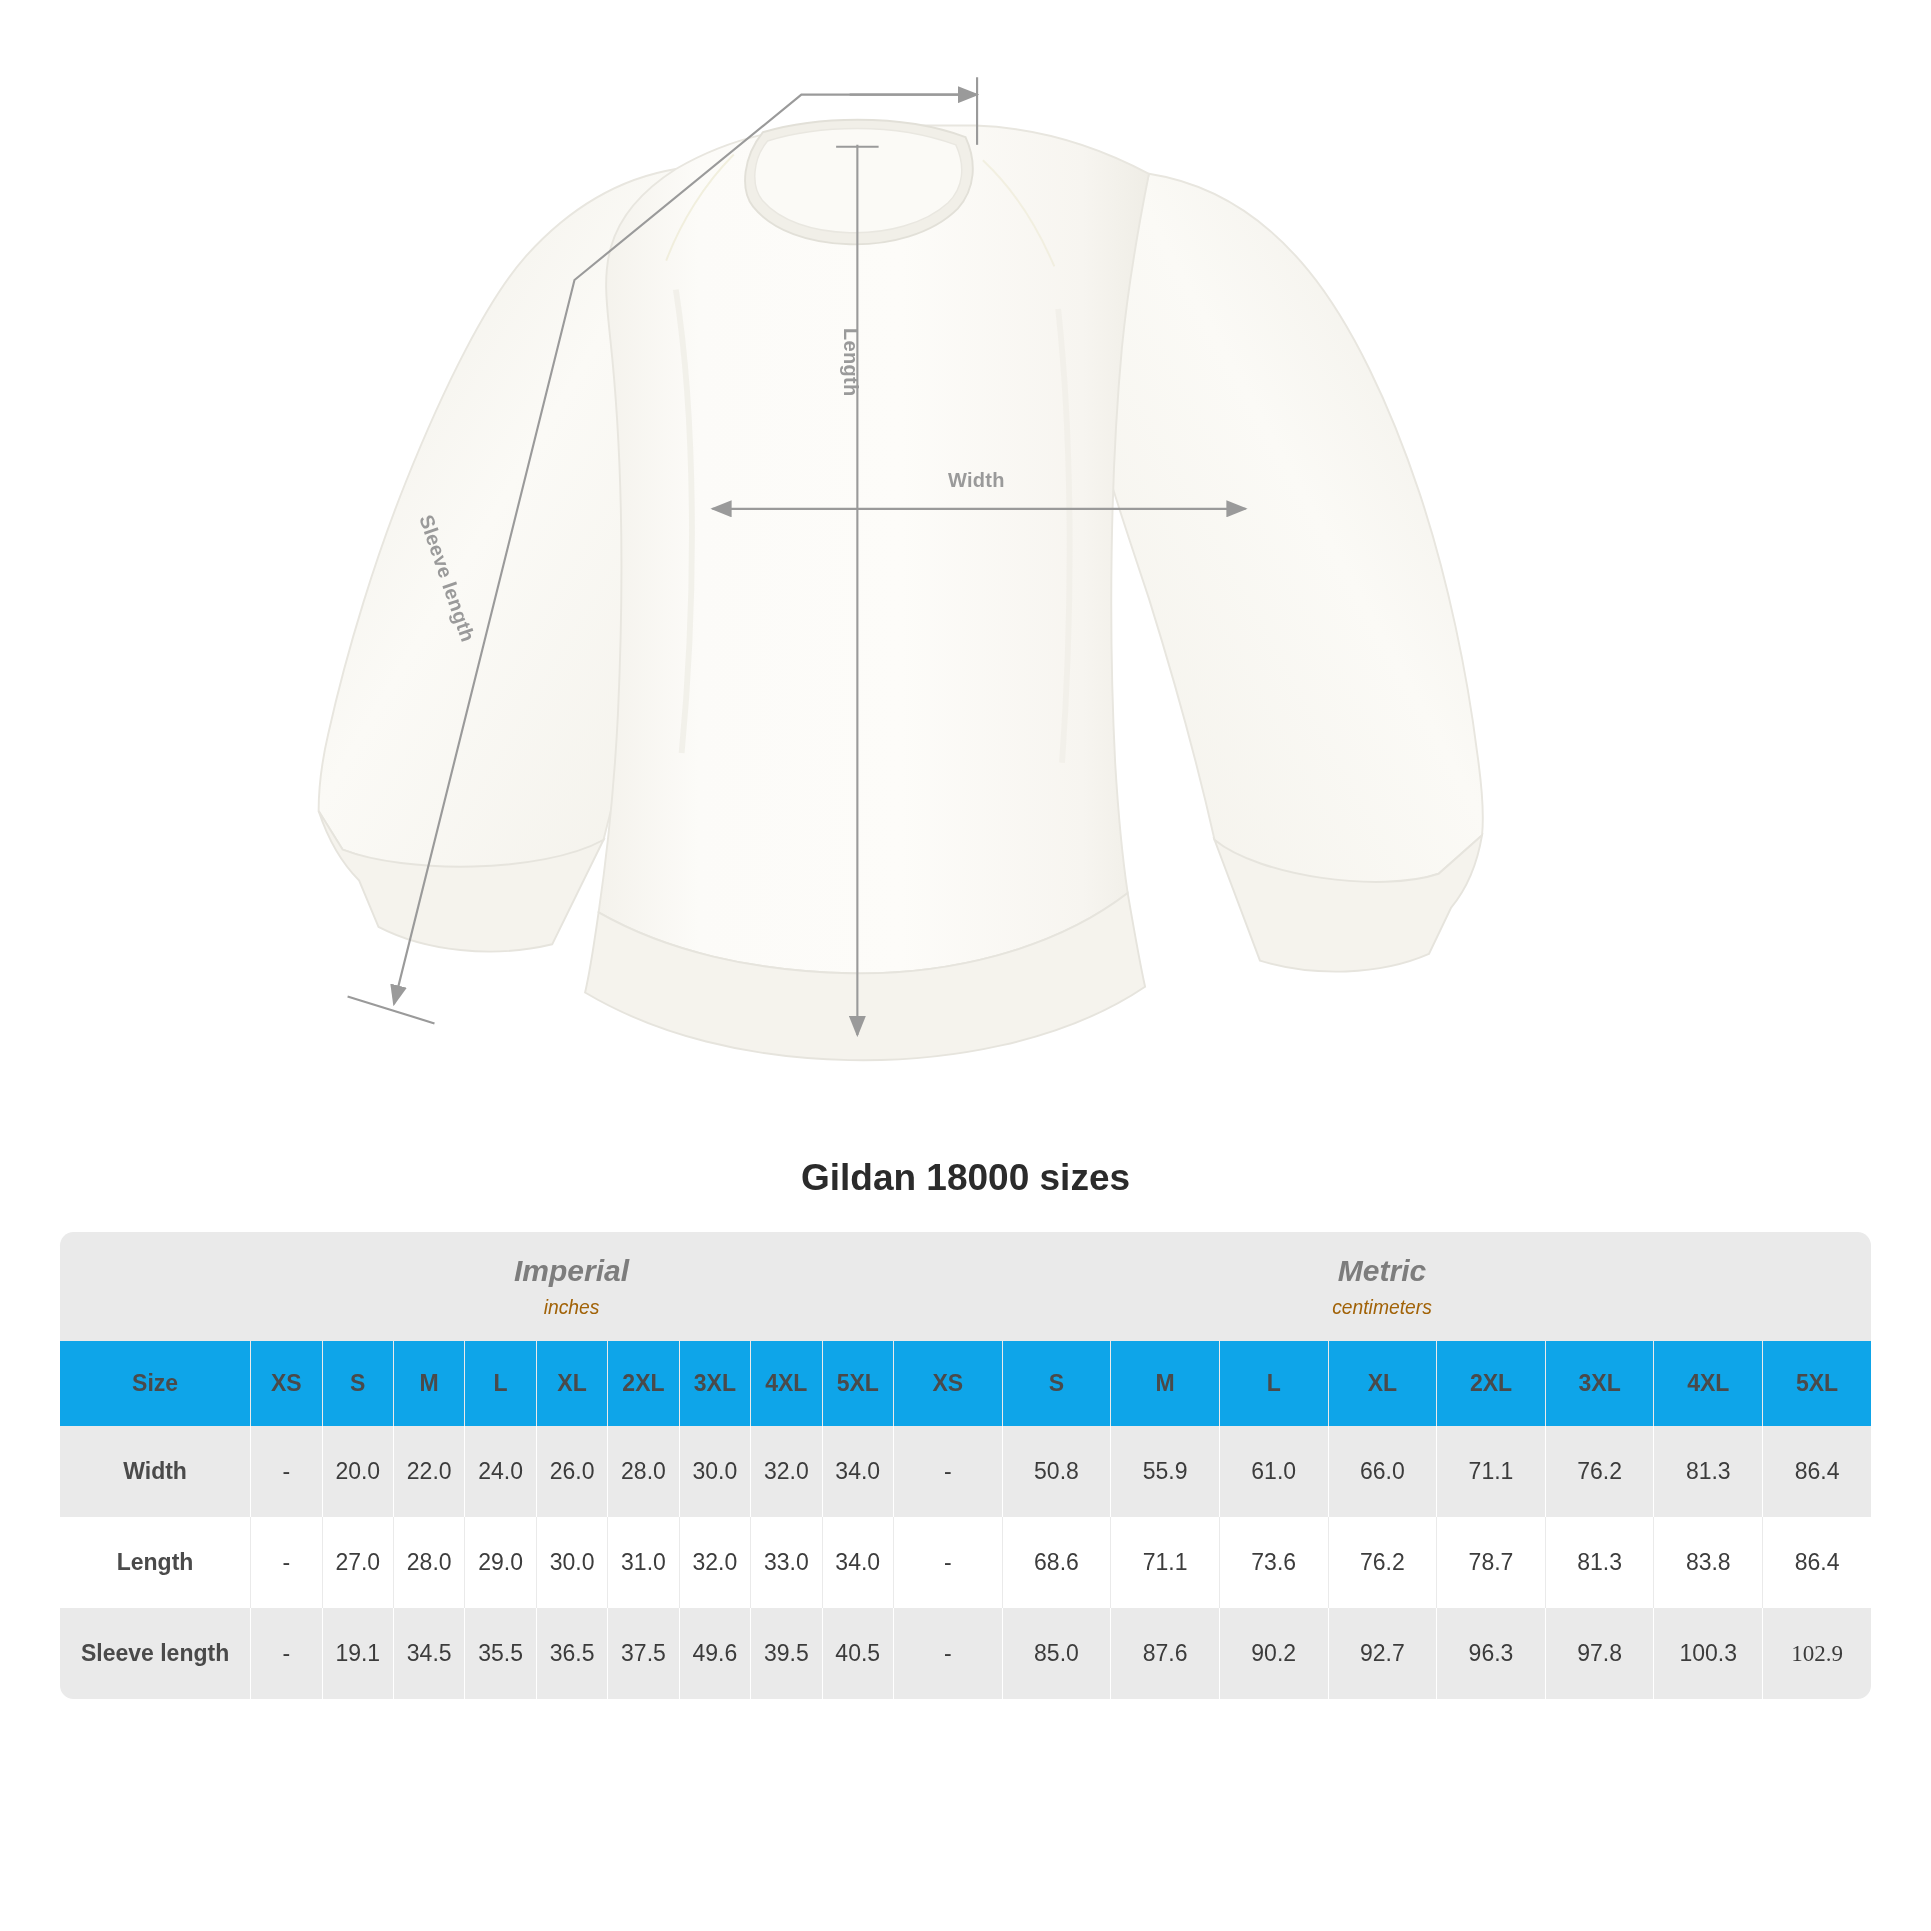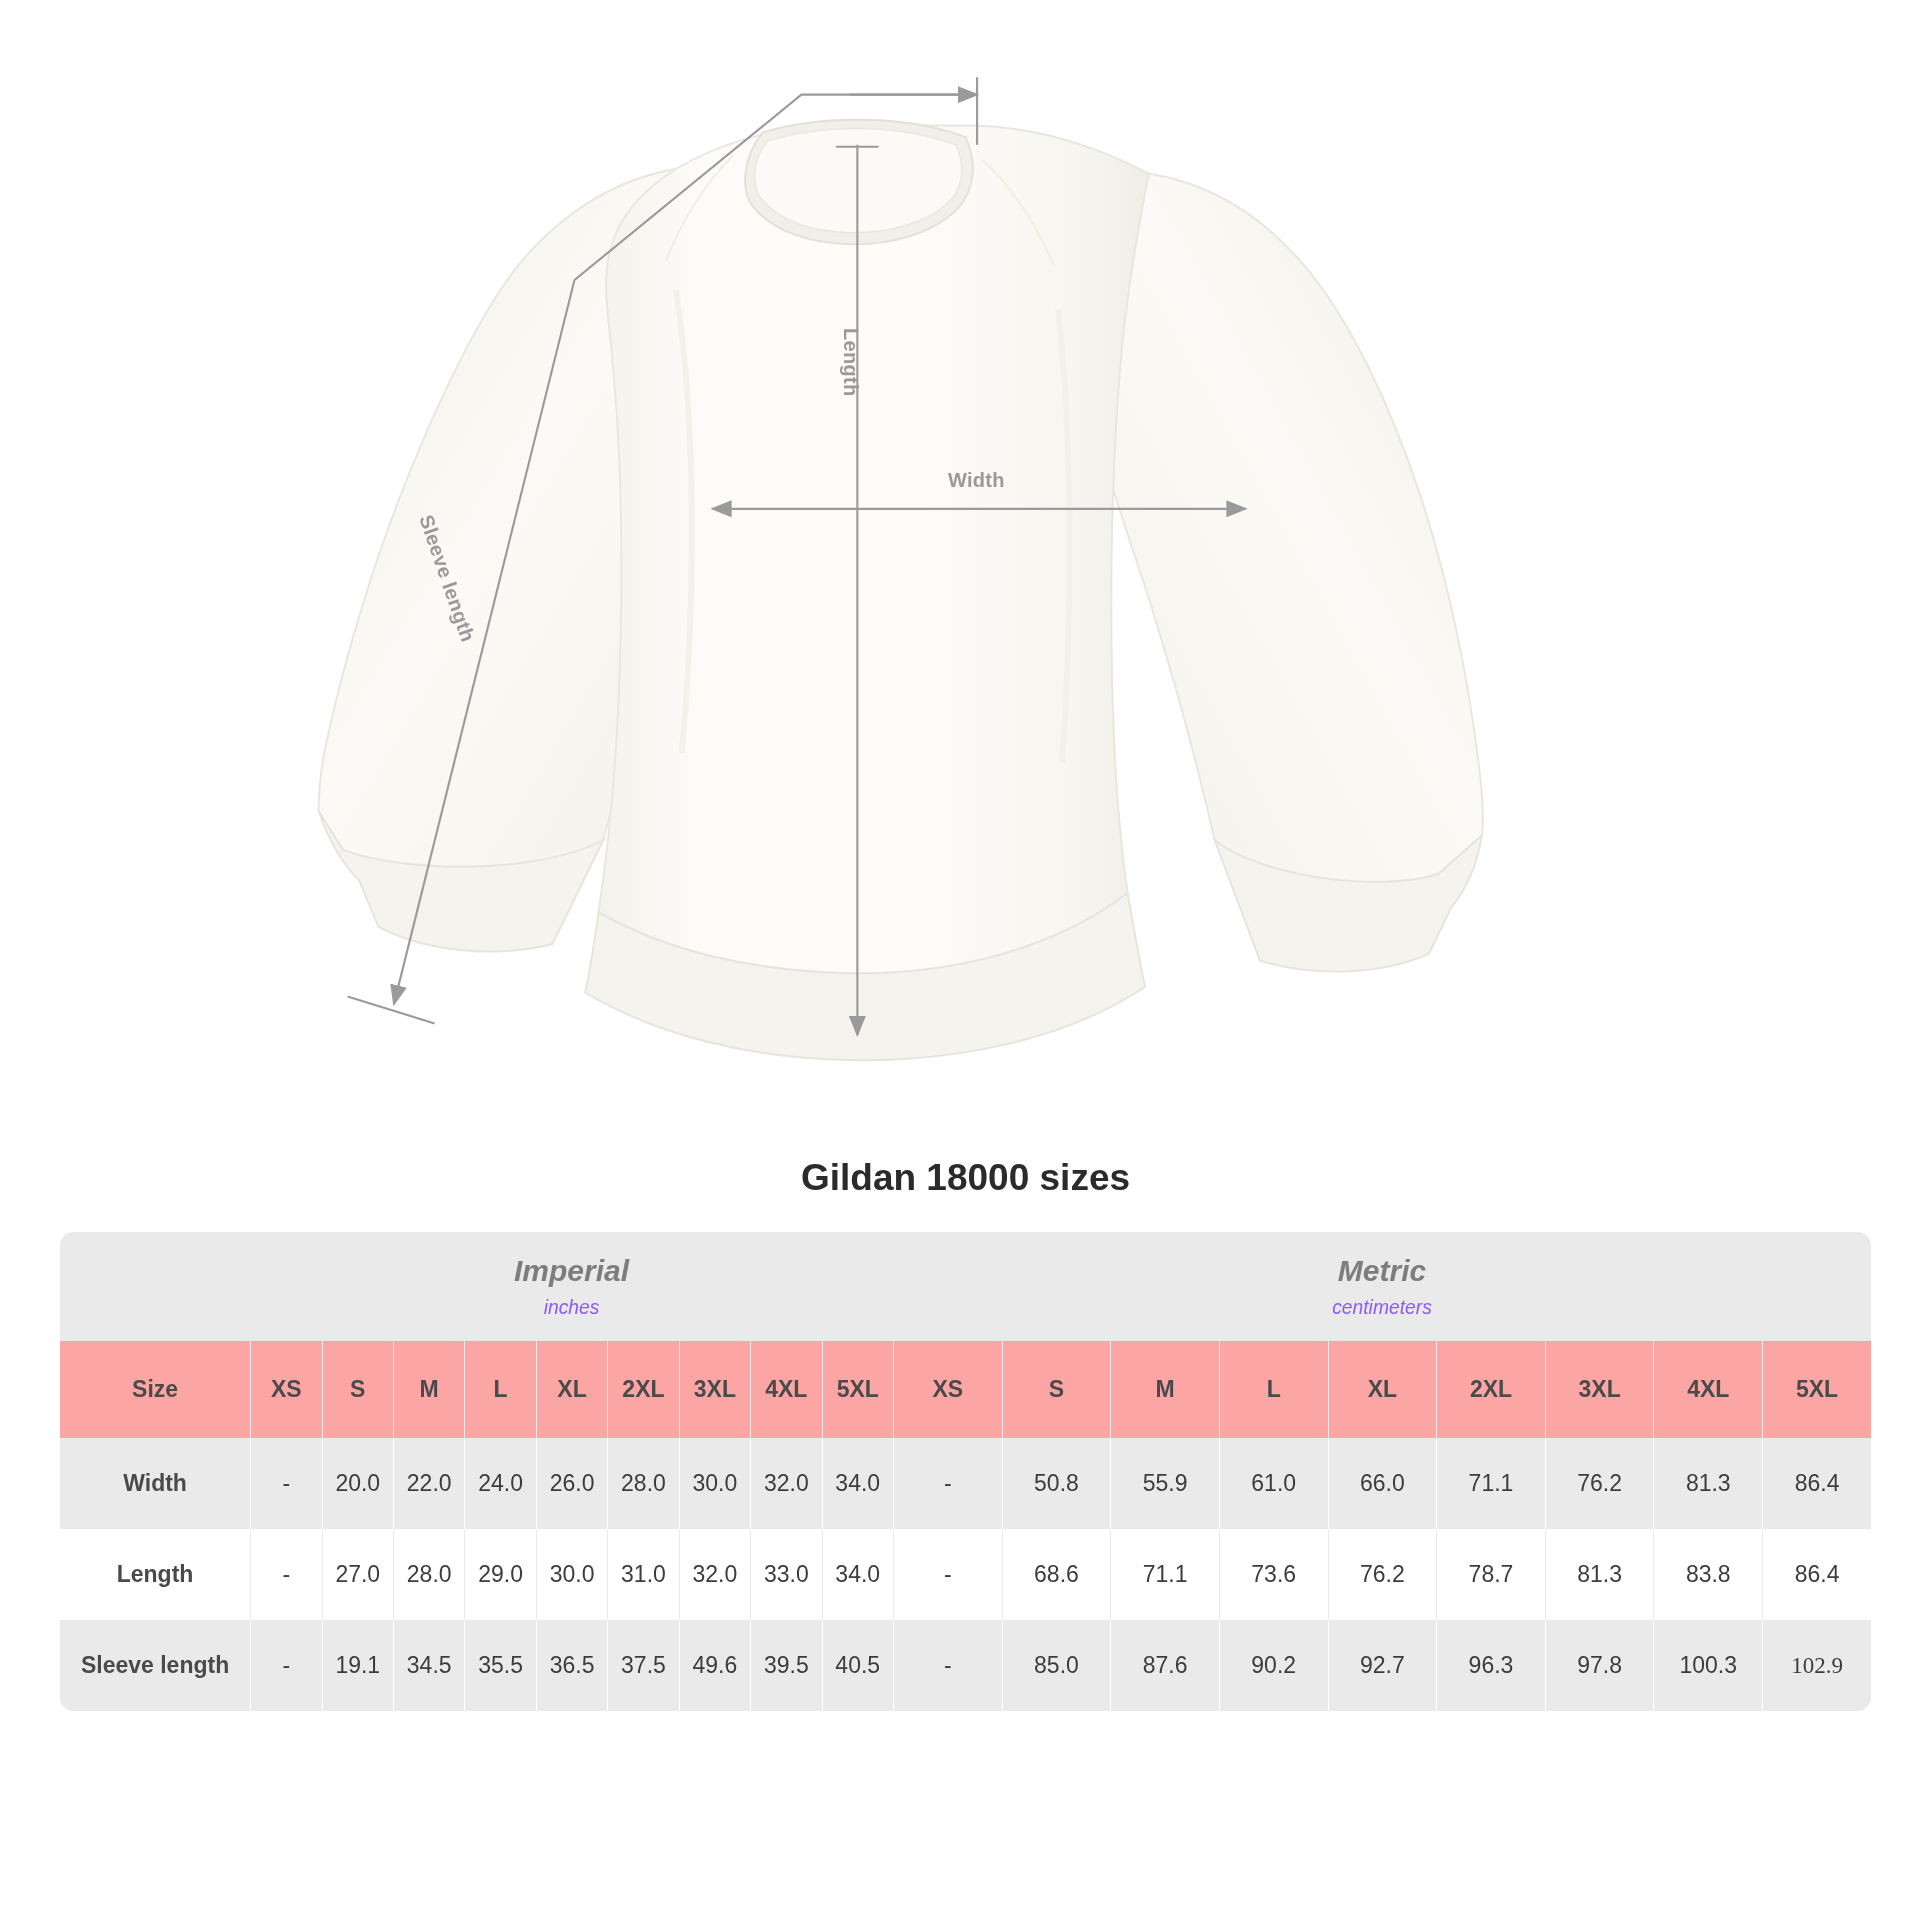--- a/index.html
+++ b/index.html
@@ -99,21 +99,21 @@
   .unit-name {
     font-size: 30px;
     font-weight: bold;
     font-style: italic;
     color: #7d7d7d;
     line-height: 1.15;
   }
   .unit-sub {
     font-size: 19.3px;
     font-style: italic;
-    color: #8b5cf6;
+    color: #a16207;
     margin-top: 8px;
   }
 
   .row-label {
     text-align: center;
     font-size: 23px;
     font-weight: bold;
     color: #4a4a4a;
     vertical-align: middle;
   }
@@ -123,21 +123,21 @@
     font-weight: bold;
     color: #4a4a4a;
     vertical-align: middle;
   }
   .val-cell {
     text-align: center;
     font-size: 23px;
     color: #3c3c3c;
     vertical-align: middle;
   }
-  tr.size-row td { height: 97px; background: #fca5a5; }
+  tr.size-row td { height: 85px; background: #0ea5e9; }
   tr.data-row td { height: 91px; }
   tr.data-row.shade td { background: #eaeaea; }
   tr.data-row.plain td { background: #ffffff; }
   
   td.vsep {
     border-left: 1.9px solid #ffffff;
   }
   tr.plain td.vsep {
     border-left: 1.9px solid #eaeaea;
   }

